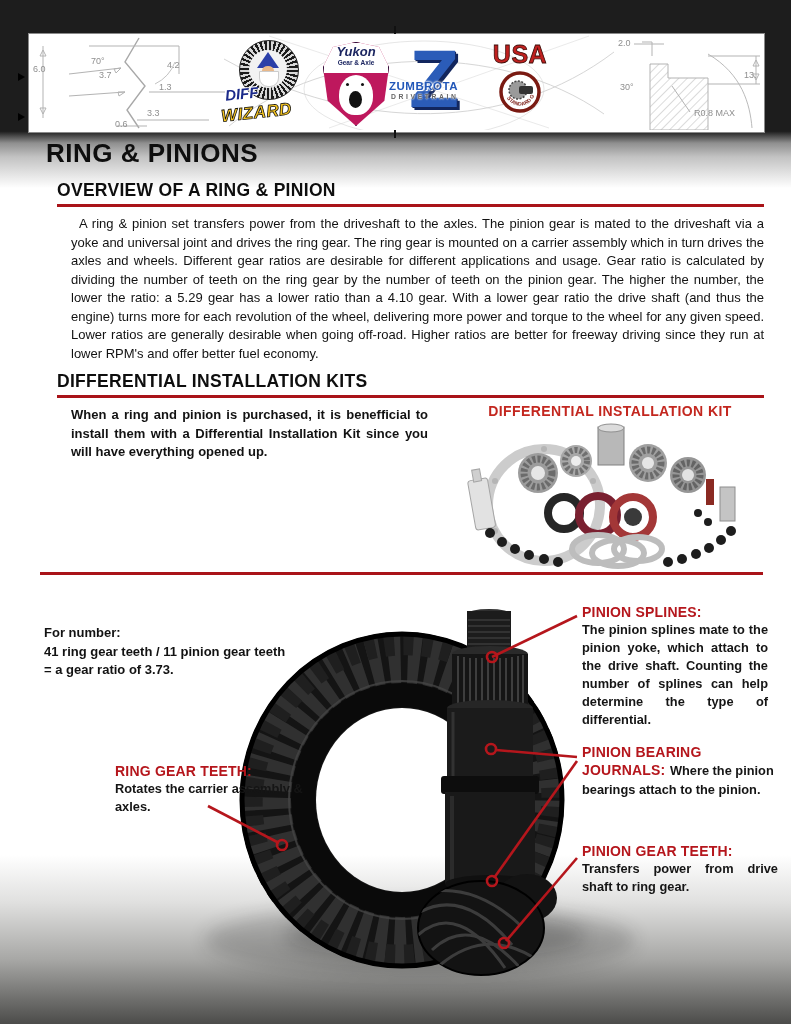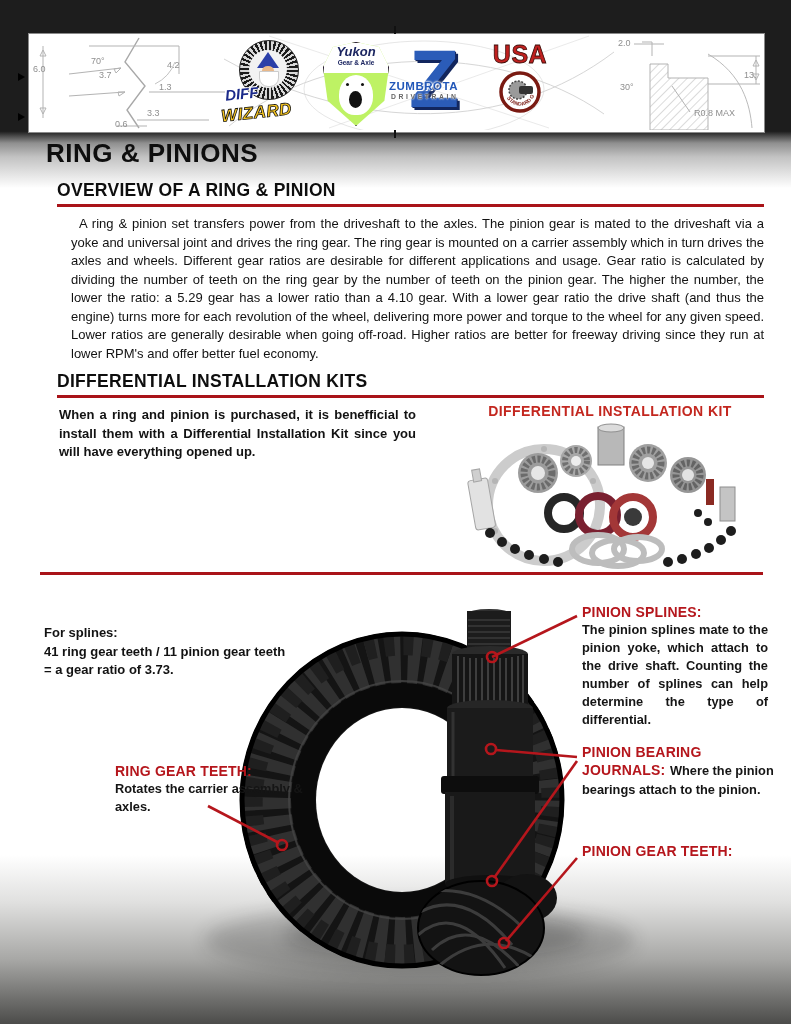--- a/index.html
+++ b/index.html
@@ -33,21 +33,21 @@
   #logo-diffwizard{width:96px;height:86px;}
   .dw-gear{position:absolute;left:20px;top:0;width:58px;height:58px;border-radius:50%;
     background:repeating-conic-gradient(#1c1c1c 0deg 5deg,#d8d8d8 5deg 10deg);border:1px solid #222;}
   .dw-inner{position:absolute;left:9px;top:9px;width:38px;height:38px;border-radius:50%;background:#f2f2f2;overflow:hidden;}
   .dw-hat{position:absolute;left:8px;top:2px;width:0;height:0;border-left:11px solid transparent;border-right:11px solid transparent;border-bottom:16px solid #2b3fa8;}
   .dw-face{position:absolute;left:13px;top:16px;width:12px;height:9px;border-radius:50%;background:#e8b88a;}
   .dw-beard{position:absolute;left:10px;top:21px;width:18px;height:14px;border-radius:0 0 9px 9px;background:#fff;border:1px solid #ccc;}
   .dw-txt1{position:absolute;left:6px;bottom:24px;font-style:italic;font-weight:900;font-size:15px;color:#1b2a8a;transform:rotate(-6deg);text-shadow:1px 1px 0 #fff,-1px -1px 0 #fff;}
   .dw-txt2{position:absolute;left:2px;bottom:3px;font-style:italic;font-weight:900;font-size:17px;color:#f7c51e;transform:rotate(-6deg);-webkit-text-stroke:.8px #111;letter-spacing:.5px;}
   #logo-yukon{width:64px;height:86px;}
-  .yk-shield{position:absolute;left:0;top:2px;width:64px;height:82px;background:#bef264;border:1.5px solid #241038;
+  .yk-shield{position:absolute;left:0;top:2px;width:64px;height:82px;background:#be185d;border:1.5px solid #241038;
     clip-path:polygon(50% 0%,85% 6%,100% 30%,93% 70%,50% 100%,7% 70%,0% 30%,15% 6%);}
   .yk-top{position:absolute;left:0;top:0;width:100%;height:36%;background:#fff;text-align:center;}
   .yk-t1{font-style:italic;font-weight:900;font-size:13px;color:#1b2560;line-height:14px;margin-top:2px;}
   .yk-t2{font-weight:700;font-size:6.5px;color:#1b2560;line-height:7px;}
   .yk-bear{position:absolute;left:15px;top:32px;width:34px;height:40px;background:#fff;border-radius:50% 50% 45% 45%;}
   .yk-mouth{position:absolute;left:10px;top:16px;width:13px;height:17px;background:#111;border-radius:50%;}
   .yk-eye{position:absolute;left:7px;top:8px;width:3px;height:3px;background:#111;border-radius:50%;}
   .yk-eye2{left:22px;}
   #logo-zumbrota{width:86px;height:86px;}
   .zb-z{position:absolute;left:14px;top:-8px;font-weight:900;font-size:82px;line-height:94px;color:#2b5cb8;
@@ -165,21 +165,21 @@
   <div class="abs" style="left:18px;top:113px;width:0;height:0;border-top:4px solid transparent;border-bottom:4px solid transparent;border-left:7px solid #000;z-index:3;"></div>
 
   <div class="abs" id="page-title">RING &amp; PINIONS</div>
 
   <div class="abs sec-head" style="left:57px;top:180px;">OVERVIEW OF A RING &amp; PINION</div>
   <div class="abs red-rule" style="left:57px;top:204px;width:707px;"></div>
   <div class="abs body-text justify" style="left:71px;top:215px;width:693px;text-indent:8px;">A ring &amp; pinion set transfers power from the driveshaft to the axles. The pinion gear is mated to the driveshaft via a yoke and universal joint and drives the ring gear. The ring gear is mounted on a carrier assembly which in turn drives the axles and wheels. Different gear ratios are desirable for different applications and usage. Gear ratio is calculated by dividing the number of teeth on the ring gear by the number of teeth on the pinion gear. The higher the number, the lower the ratio: a 5.29 gear has a lower ratio than a 4.10 gear. With a lower gear ratio the drive shaft (and thus the engine) turns more for each revolution of the wheel, delivering more power and torque to the wheel for any given speed. Lower ratios are generally desirable when going off-road. Higher ratios are better for freeway driving since they run at lower RPM's and offer better fuel economy.</div>
 
   <div class="abs sec-head" style="left:57px;top:371px;">DIFFERENTIAL INSTALLATION KITS</div>
   <div class="abs red-rule" style="left:57px;top:395px;width:707px;"></div>
-  <div class="abs body-text bold justify" style="left:59px;top:406px;width:357px;">When a ring and pinion is purchased, it is benefficial to install them with a Differential Installation Kit since you will have everything opened up.</div>
+  <div class="abs body-text bold justify" style="left:71px;top:406px;width:357px;">When a ring and pinion is purchased, it is benefficial to install them with a Differential Installation Kit since you will have everything opened up.</div>
 
   <div class="abs red-label" style="left:452px;top:403px;width:316px;text-align:center;">DIFFERENTIAL INSTALLATION KIT</div>
 
   <svg class="abs" style="left:452px;top:421px;z-index:4;" width="316" height="150" viewBox="0 0 316 150">
 
     <circle cx="92" cy="84" r="56" fill="none" stroke="#cccccc" stroke-width="10"></circle>
     <g fill="#b5b5b5">
       <circle cx="92" cy="28" r="3"></circle>
         <circle cx="43" cy="60" r="3"></circle>
         <circle cx="43" cy="110" r="3"></circle>
@@ -239,21 +239,21 @@
         <circle cx="269" cy="119" r="5"></circle>
         <circle cx="279" cy="110" r="5"></circle>
       <circle cx="246" cy="92" r="4"></circle>
         <circle cx="256" cy="101" r="4"></circle>
     </g>
   </svg>
 
   <div class="abs red-rule" style="left:40px;top:572px;width:723px;"></div>
 
   <div class="abs body-text bold" style="left:44px;top:624px;width:298px;z-index:5;">
-    <div>For splines:</div>
+    <div>For number:</div>
     <div>41 ring gear teeth / 11 pinion gear teeth</div>
     <div>= a gear ratio of 3.73.</div>
   </div>
 
   <svg class="abs" style="left:0;top:0;z-index:3;pointer-events:none;" width="791" height="1024" viewBox="0 0 791 1024">
     <defs>
       <filter id="blur8" x="-40%" y="-40%" width="180%" height="180%">
           <feGaussianBlur stdDeviation="9"></feGaussianBlur>
         </filter>
       <mask id="ringHole">
@@ -326,15 +326,16 @@
     <span class="c-body">Where the pinion bearings attach to the pinion.</span>
   </div>
 
   <div class="abs callout" style="left:582px;top:603px;width:186px;">
     <div class="c-title">PINION SPLINES:</div>
     <div class="c-body justify">The pinion splines mate to the pinion yoke, which attach to the drive shaft. Counting the number of splines can help determine the type of differential.</div>
   </div>
 
   <div class="abs callout" style="left:582px;top:842px;width:196px;">
     <div class="c-title">PINION GEAR TEETH:</div>
+    <div class="c-body justify">Transfers power from drive shaft to ring gear.</div>
   </div>
 
 </div>
 
 </body></html>

